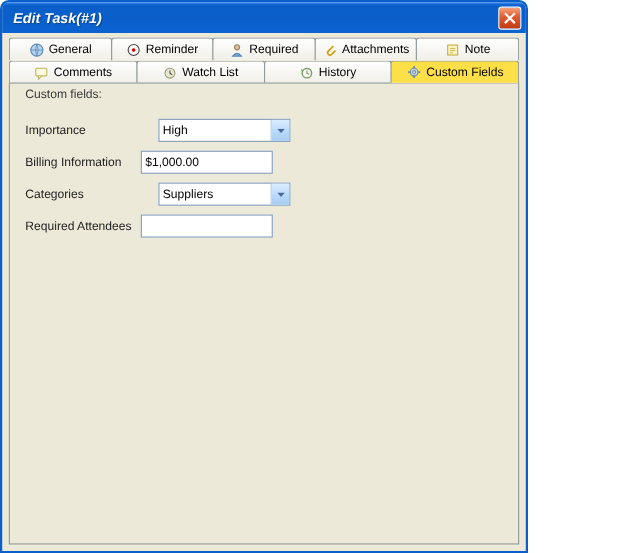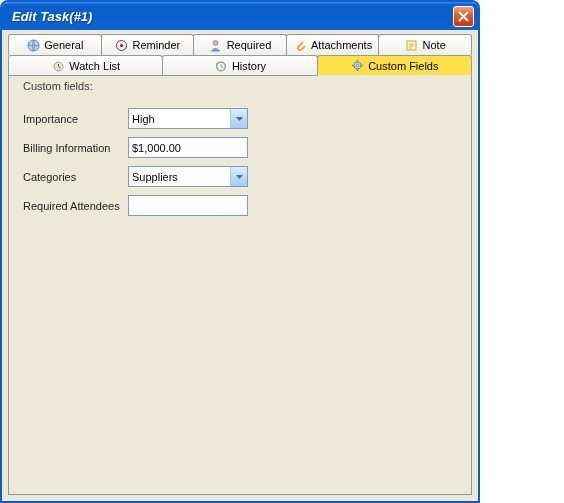--- a/index.html
+++ b/index.html
@@ -120,20 +120,21 @@
     font-size: 11px;
     padding: 0 3px;
   }
   .combo {
     width: 120px;
     display: flex;
     align-items: center;
     justify-content: space-between;
     cursor: pointer;
     padding-right: 0;
+    margin-left: 16px;
   }
   .combo .combo-btn {
     width: 17px;
     height: 19px;
     background: linear-gradient(to bottom, #dbeeff 0%, #b7d8fb 60%, #a8ccf0 100%);
     border-left: 1px solid #b7c8e0;
     display: flex;
     align-items: center;
     justify-content: center;
   }
@@ -224,20 +225,29 @@
               </svg>
             </span>
           <span>Note</span>
         </div>
       </div>
 
       <div class="tab-row">
         <div class="tab">
           <span class="icon">
               <svg width="13" height="13" viewBox="0 0 13 13">
+                <rect x="1.5" y="2" width="10" height="7" rx="1" fill="#fffbe2" stroke="#c2b55e"></rect>
+                <path d="M4 9 L4 12 L7 9" fill="#fffbe2" stroke="#c2b55e"></path>
+              </svg>
+            </span>
+          <span>Comments</span>
+        </div>
+        <div class="tab">
+          <span class="icon">
+              <svg width="13" height="13" viewBox="0 0 13 13">
                 <circle cx="6.5" cy="6.5" r="4.5" fill="#e8e8d0" stroke="#9c9c7a"></circle>
                 <path d="M6.5 4 V6.5 L8.5 8" stroke="#555" fill="none" stroke-width="1"></path>
               </svg>
             </span>
           <span>Watch List</span>
         </div>
         <div class="tab">
           <span class="icon">
               <svg width="13" height="13" viewBox="0 0 13 13">
                 <circle cx="7" cy="6.5" r="4.3" fill="none" stroke="#7a9c68" stroke-width="1.3"></circle>

